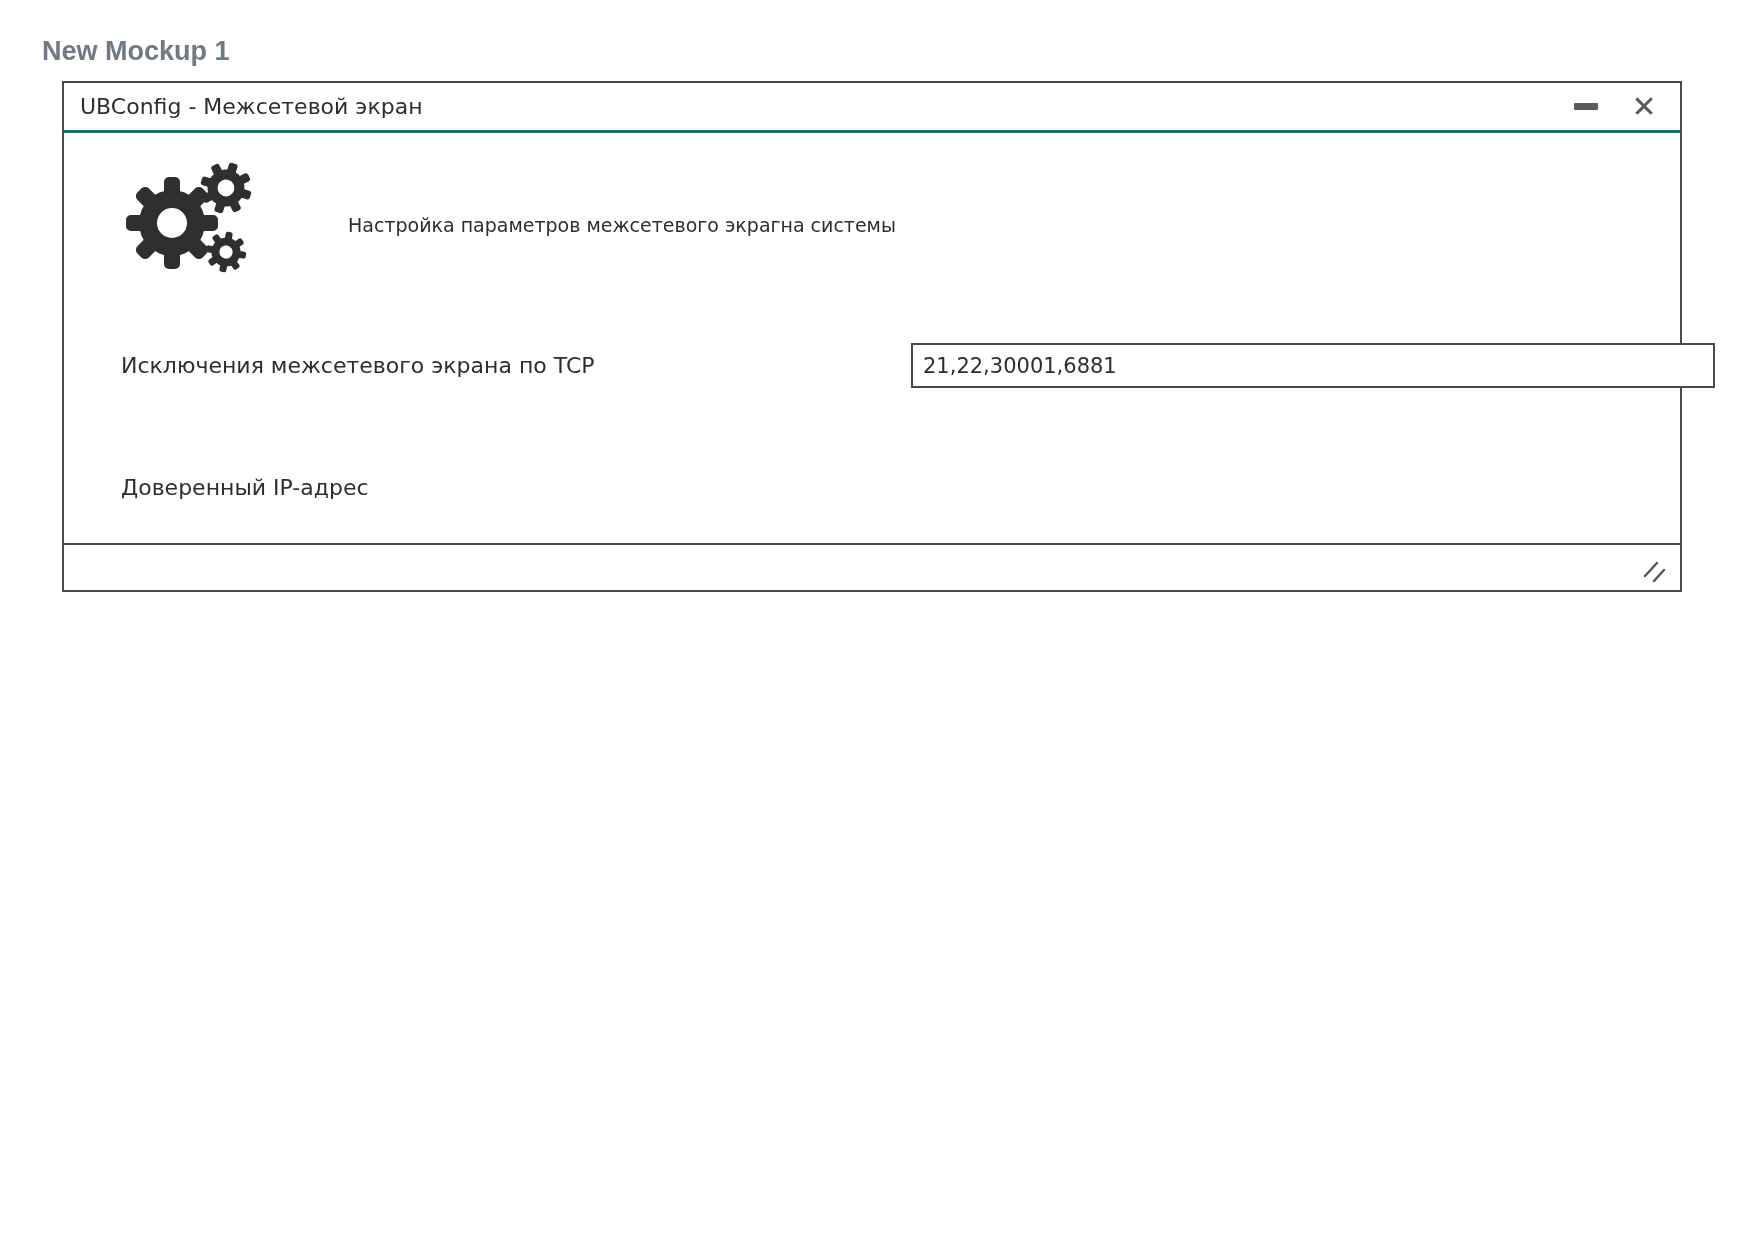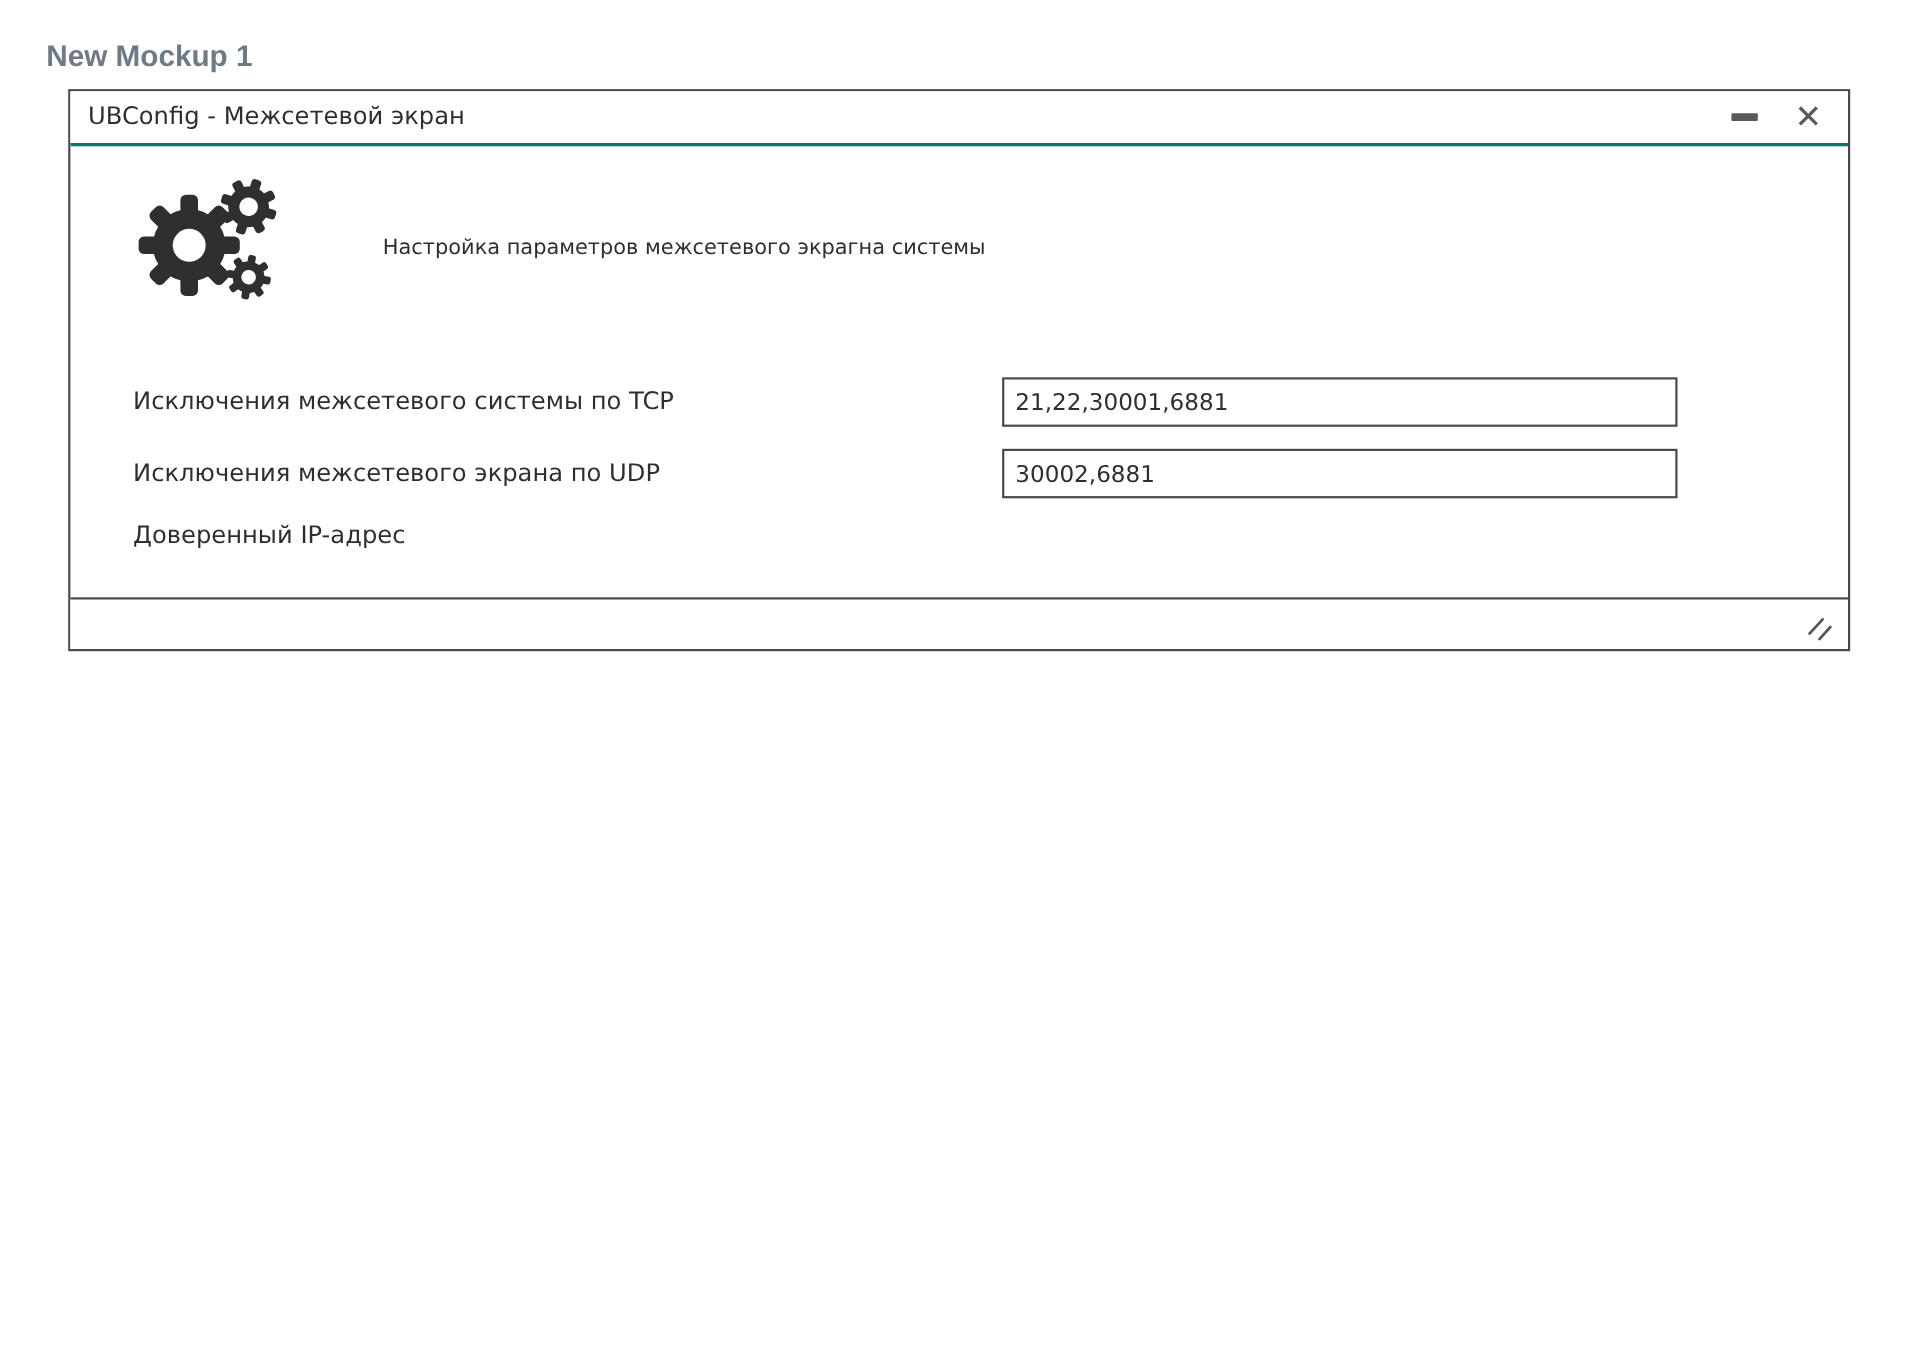--- a/index.html
+++ b/index.html
@@ -61,21 +61,21 @@
   .row-0{top:260px;}
   .row-1{top:325px;}
   .row-2{top:382px;}
   .field-label{
     position:absolute;left:57px;top:0;height:45px;
     display:flex;align-items:center;
     font-size:22px;color:#2e2e2e;white-space:nowrap;
   }
   .field-input{
     position:absolute;left:847px;top:0;
-    width:614px;height:45px;
+    width:804px;height:45px;
     box-sizing:border-box;
     border:2px solid #4a4a4a;border-radius:0;
     background:#ffffff;
     font-family:"DejaVu Sans", sans-serif;
     font-size:21px;color:#2e2e2e;
     padding:0 10px;outline:none;
   }
   .statusbar{
     position:absolute;left:0;right:0;bottom:0;height:45px;
     border-top:2px solid #4a4a4a;
@@ -122,28 +122,24 @@
       </g>
     </defs>
     <use href="#gearshape" transform="translate(50,62) scale(1)"></use>
     <use href="#gearshape" transform="translate(104,27) scale(0.56) rotate(18)"></use>
     <use href="#gearshape" transform="translate(104,91) scale(0.44) rotate(10)"></use>
   </svg>
 
   <div class="dialog-description">Настройка параметров межсетевого экрагна системы</div>
 
   <div class="form-row row-0">
-    <span class="field-label">Исключения межсетевого системы по TCP</span>
+    <span class="field-label">Исключения межсетевого экрана по TCP</span>
     <input class="field-input" type="text" value="21,22,30001,6881" style="">
   </div>
 
-  <div class="form-row row-1">
-    <span class="field-label">Исключения межсетевого экрана по UDP</span>
-    <input class="field-input" type="text" value="30002,6881" style="">
-  </div>
 
   <div class="form-row row-2">
     <span class="field-label">Доверенный IP-адрес</span>
   </div>
 
   <div class="statusbar">
     <svg class="resize-grip" viewBox="0 0 26 24" xmlns="http://www.w3.org/2000/svg">
       <line x1="3" y1="16" x2="15" y2="3" stroke="#555555" stroke-width="2.4" stroke-linecap="round"></line>
       <line x1="12" y1="21" x2="22" y2="10" stroke="#555555" stroke-width="2.4" stroke-linecap="round"></line>
     </svg>

